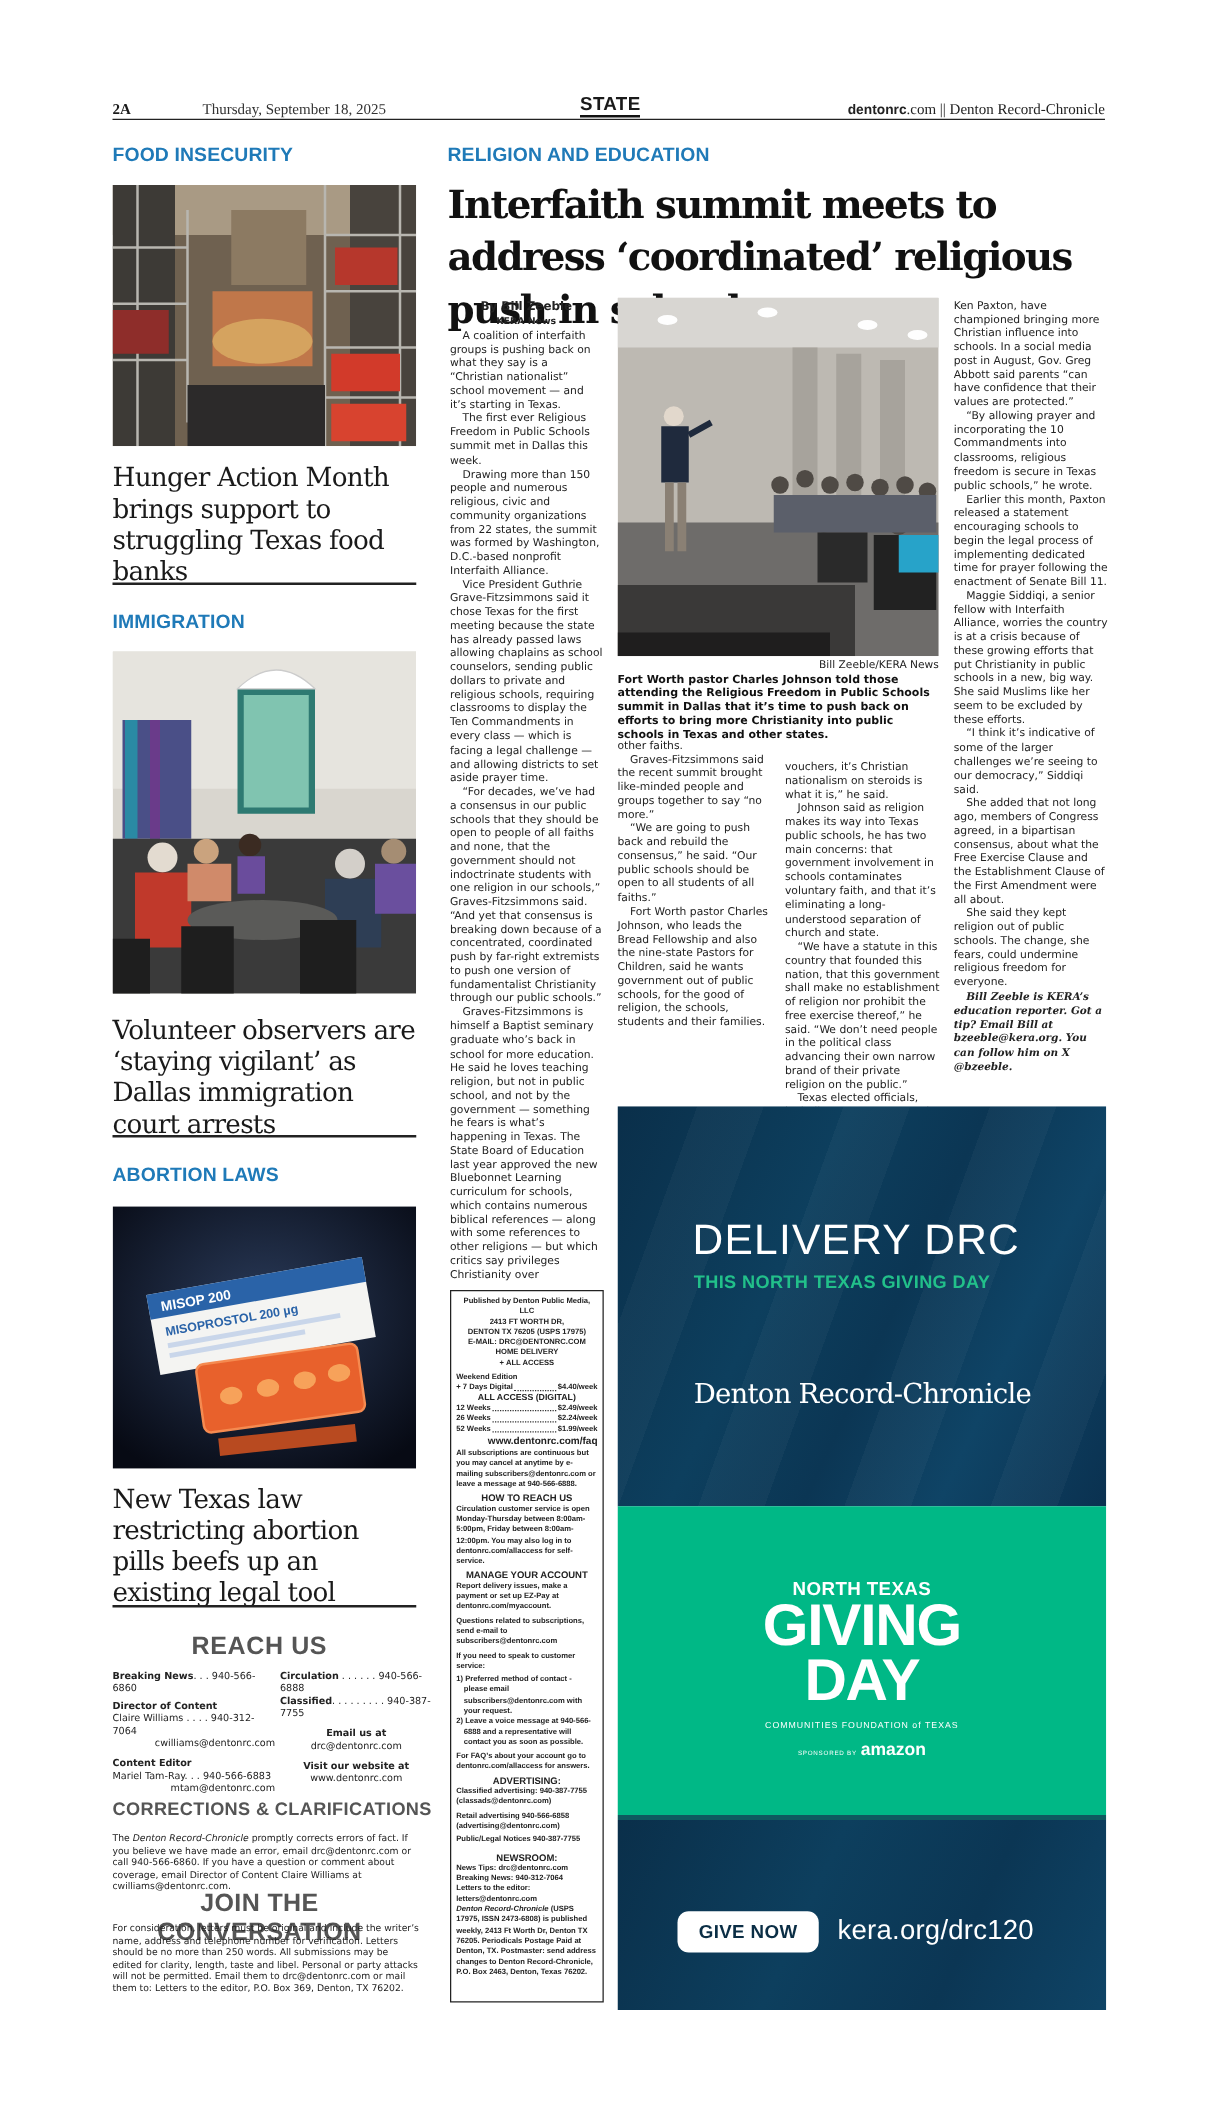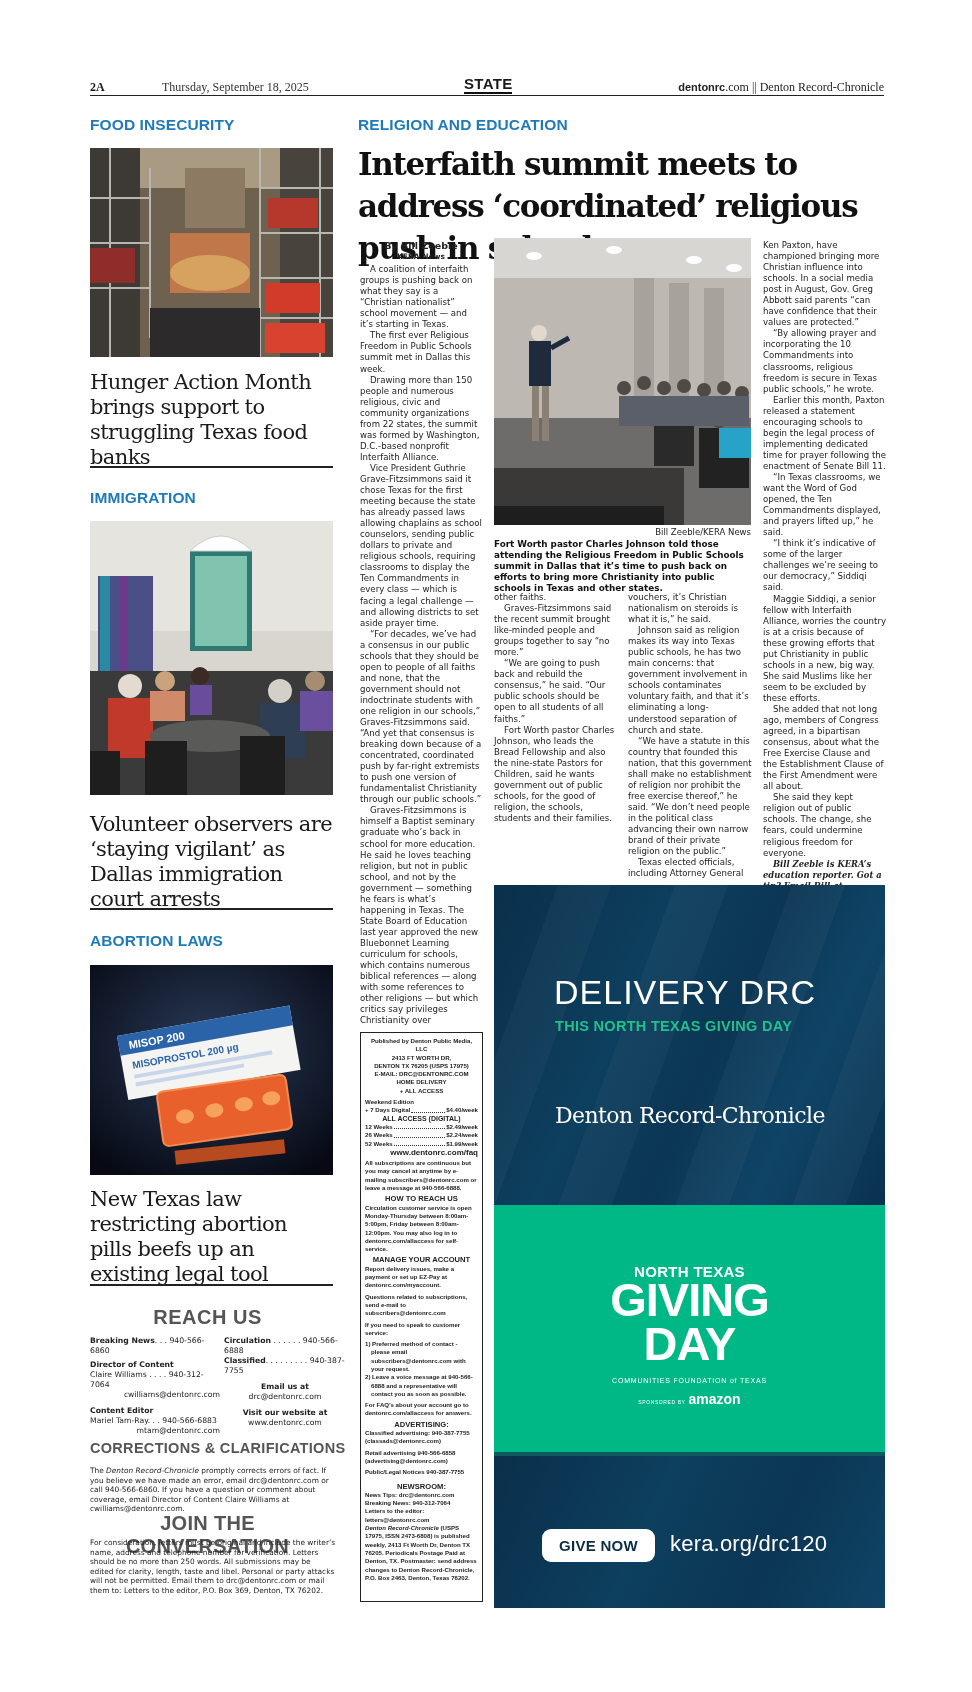--- a/index.html
+++ b/index.html
@@ -257,34 +257,33 @@
 <div class="abs credit" style="left:494px; top:527px; width:257px;">Bill Zeeble/KERA News</div>
 <div class="abs caption" style="left:494px; top:539px; width:258px;">Fort Worth pastor Charles Johnson told those attending the Religious Freedom in Public Schools summit in Dallas that it’s time to push back on efforts to bring more Christianity into public schools in Texas and other states.</div>
 
 <div class="abs col" style="left:494px; top:592px; width:124px;">
   <p class="noindent">other faiths.</p>
   <p>Graves-Fitzsimmons said the recent summit brought like-minded people and groups together to say “no more.”</p>
   <p>“We are going to push back and rebuild the consensus,” he said. “Our public schools should be open to all students of all faiths.”</p>
   <p>Fort Worth pastor Charles Johnson, who leads the Bread Fellowship and also the nine-state Pastors for Children, said he wants government out of public schools, for the good of religion, the schools, students and their families.</p>
 </div>
 
-<div class="abs col" style="left:628px; top:592px; width:124px;">
+<div class="abs col" style="left:628px; top:609px; width:124px;">
   <p class="noindent">vouchers, it’s Christian nationalism on steroids is what it is,” he said.</p>
   <p>Johnson said as religion makes its way into Texas public schools, he has two main concerns: that government involvement in schools contaminates voluntary faith, and that it’s eliminating a long-understood separation of church and state.</p>
   <p>“We have a statute in this country that founded this nation, that this government shall make no establishment of religion nor prohibit the free exercise thereof,” he said. “We don’t need people in the political class advancing their own narrow brand of their private religion on the public.”</p>
   <p>Texas elected officials, including Attorney General</p>
 </div>
 
 <div class="abs col" style="left:763px; top:240px; width:124px;">
   <p class="noindent">Ken Paxton, have championed bringing more Christian influence into schools. In a social media post in August, Gov. Greg Abbott said parents “can have confidence that their values are protected.”</p>
   <p>“By allowing prayer and incorporating the 10 Commandments into classrooms, religious freedom is secure in Texas public schools,” he wrote.</p>
   <p>Earlier this month, Paxton released a statement encouraging schools to begin the legal process of implementing dedicated time for prayer following the enactment of Senate Bill 11.</p>
-  <p>“In Texas classrooms, we want the Word of God opened, the Ten Commandments displayed, and prayers lifted up,” he said.</p>
+  <p>Maggie Siddiqi, a senior fellow with Interfaith Alliance, worries the country is at a crisis because of these growing efforts that put Christianity in public schools in a new, big way. She said Muslims like her seem to be excluded by these efforts.</p>
   <p>“I think it’s indicative of some of the larger challenges we’re seeing to our democracy,” Siddiqi said.</p>
-  <p>Maggie Siddiqi, a senior fellow with Interfaith Alliance, worries the country is at a crisis because of these growing efforts that put Christianity in public schools in a new, big way. She said Muslims like her seem to be excluded by these efforts.</p>
   <p>She added that not long ago, members of Congress agreed, in a bipartisan consensus, about what the Free Exercise Clause and the Establishment Clause of the First Amendment were all about.</p>
   <p>She said they kept religion out of public schools. The change, she fears, could undermine religious freedom for everyone.</p>
   <p class="tag">Bill Zeeble is KERA’s education reporter. Got a tip? Email Bill at bzeeble@kera.org. You can follow him on X @bzeeble.</p>
 </div>
 
 <div class="abs subbox">
   <div class="c">Published by Denton Public Media, LLC</div>
   <div class="c">2413 FT WORTH DR,</div>
   <div class="c">DENTON TX 76205 (USPS 17975)</div>
   <div class="c">E-MAIL: DRC@DENTONRC.COM</div>

